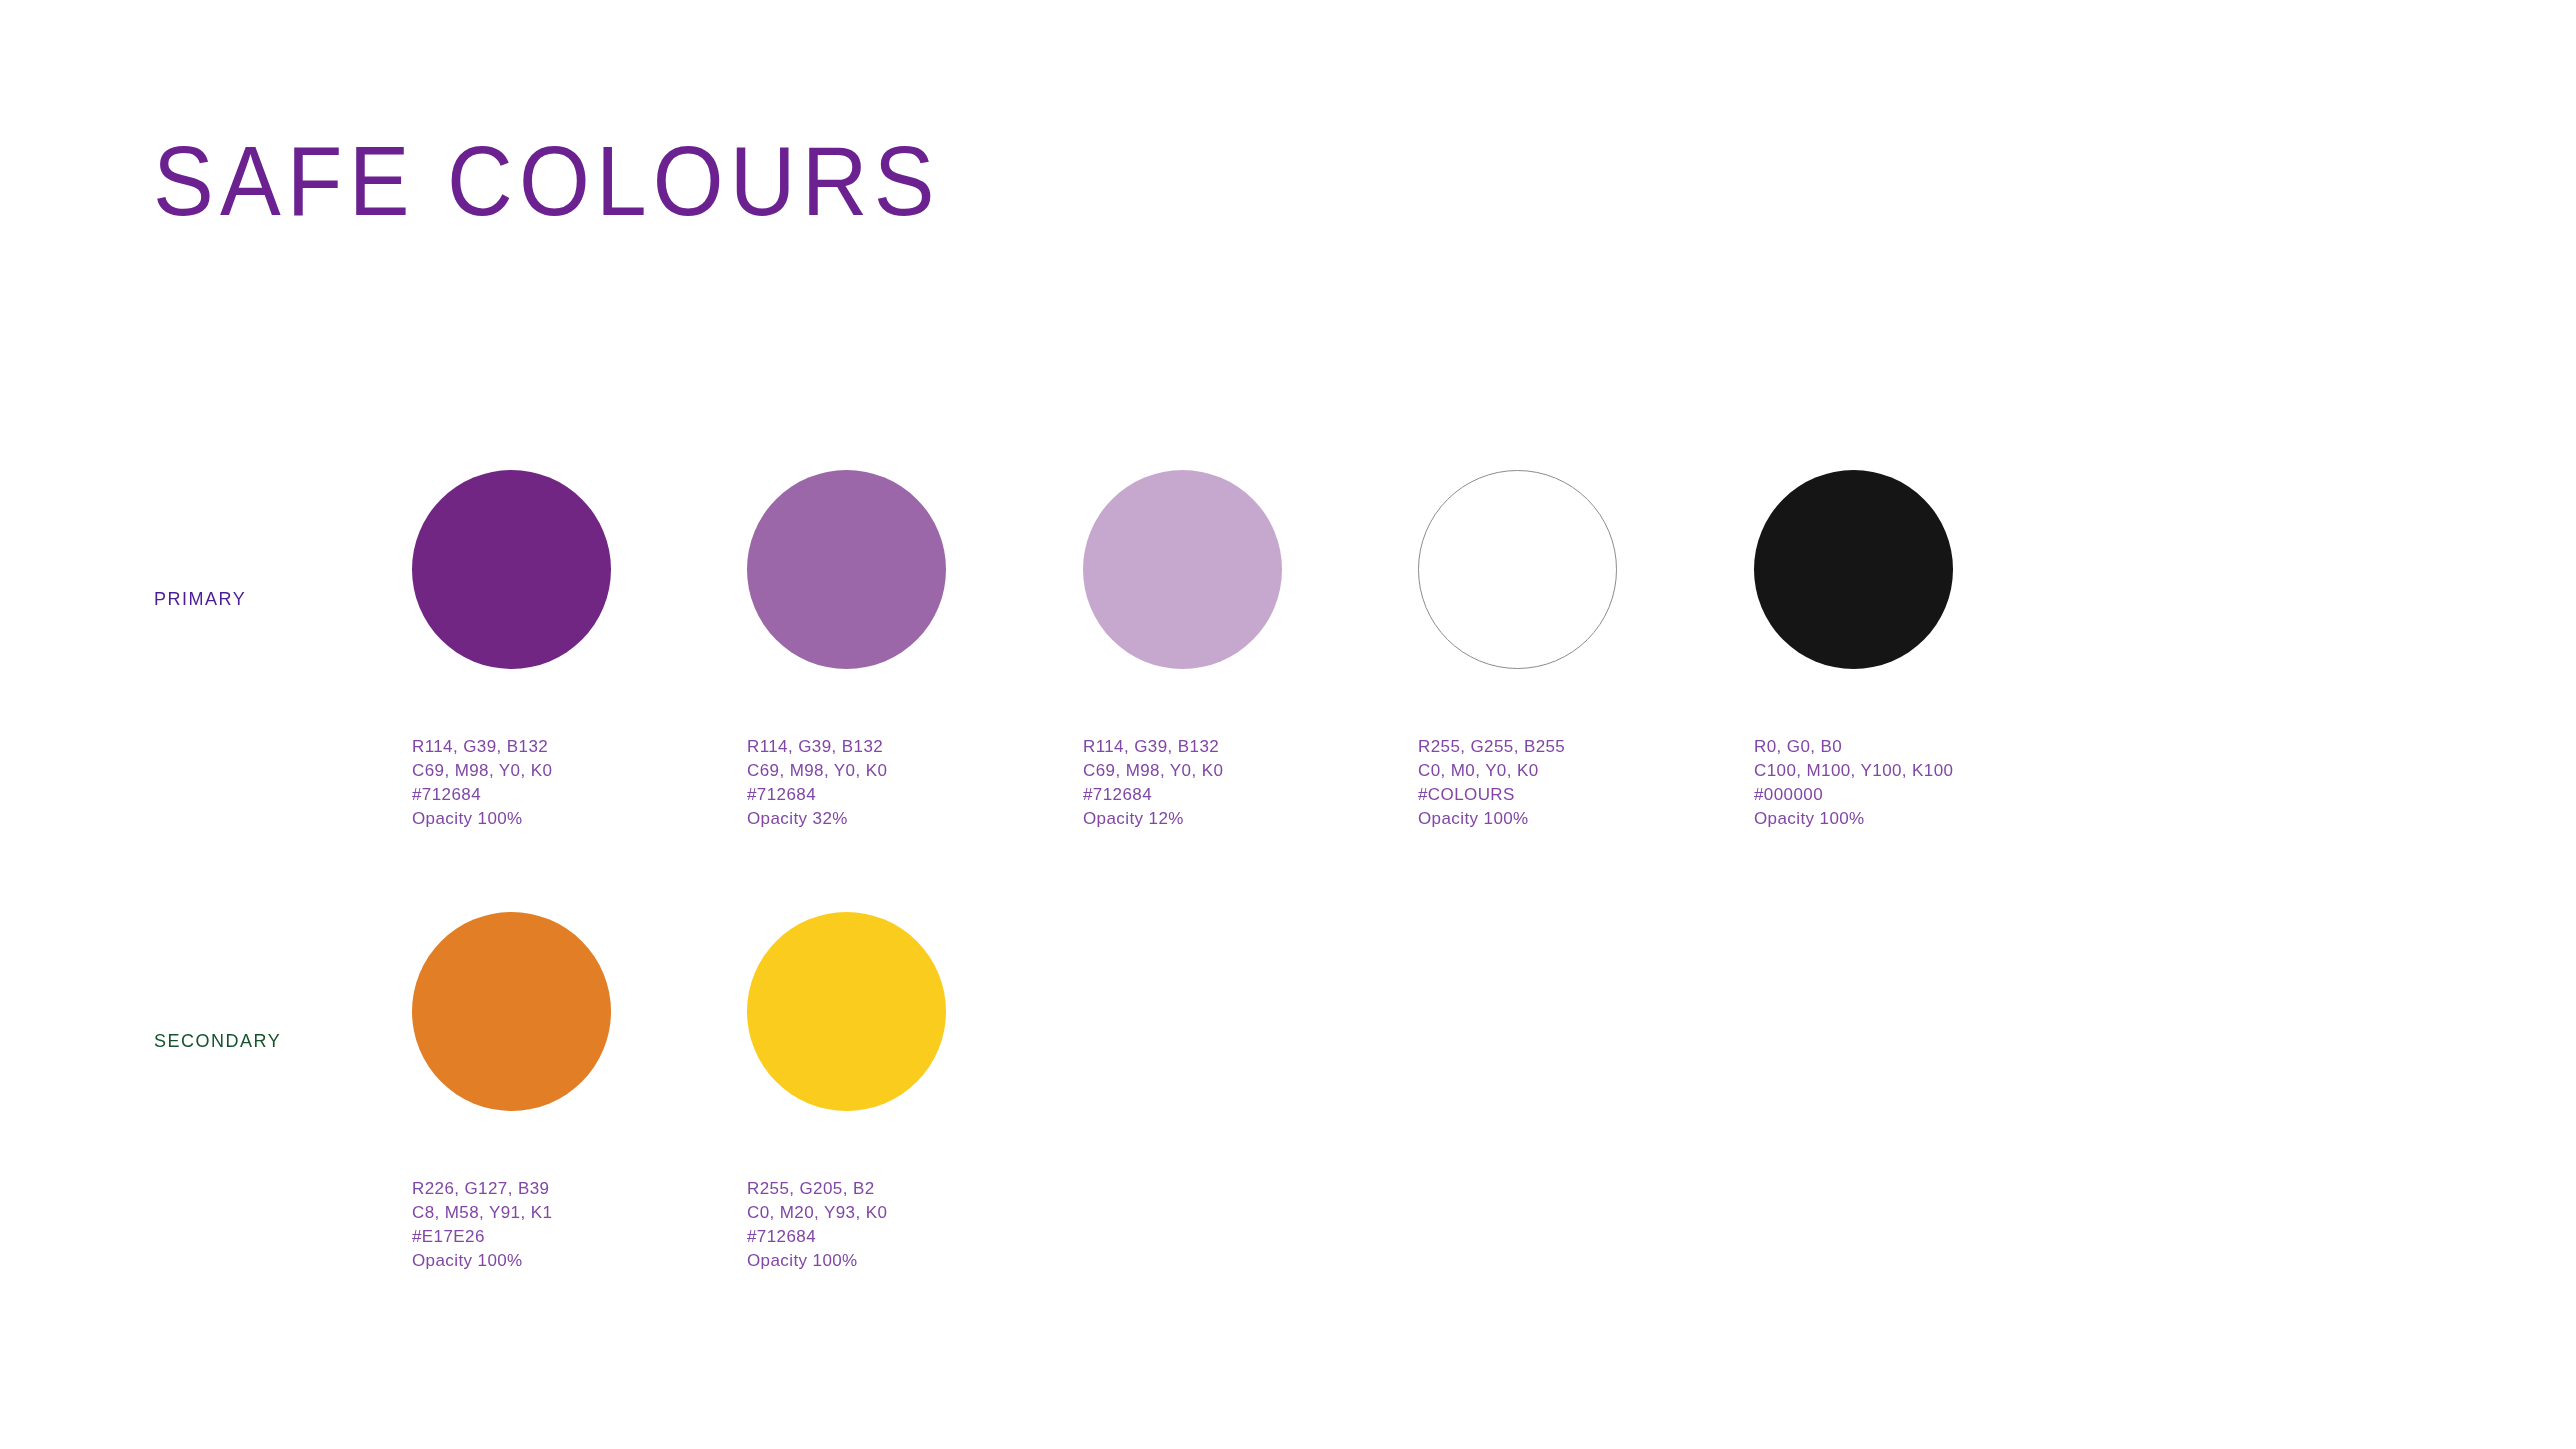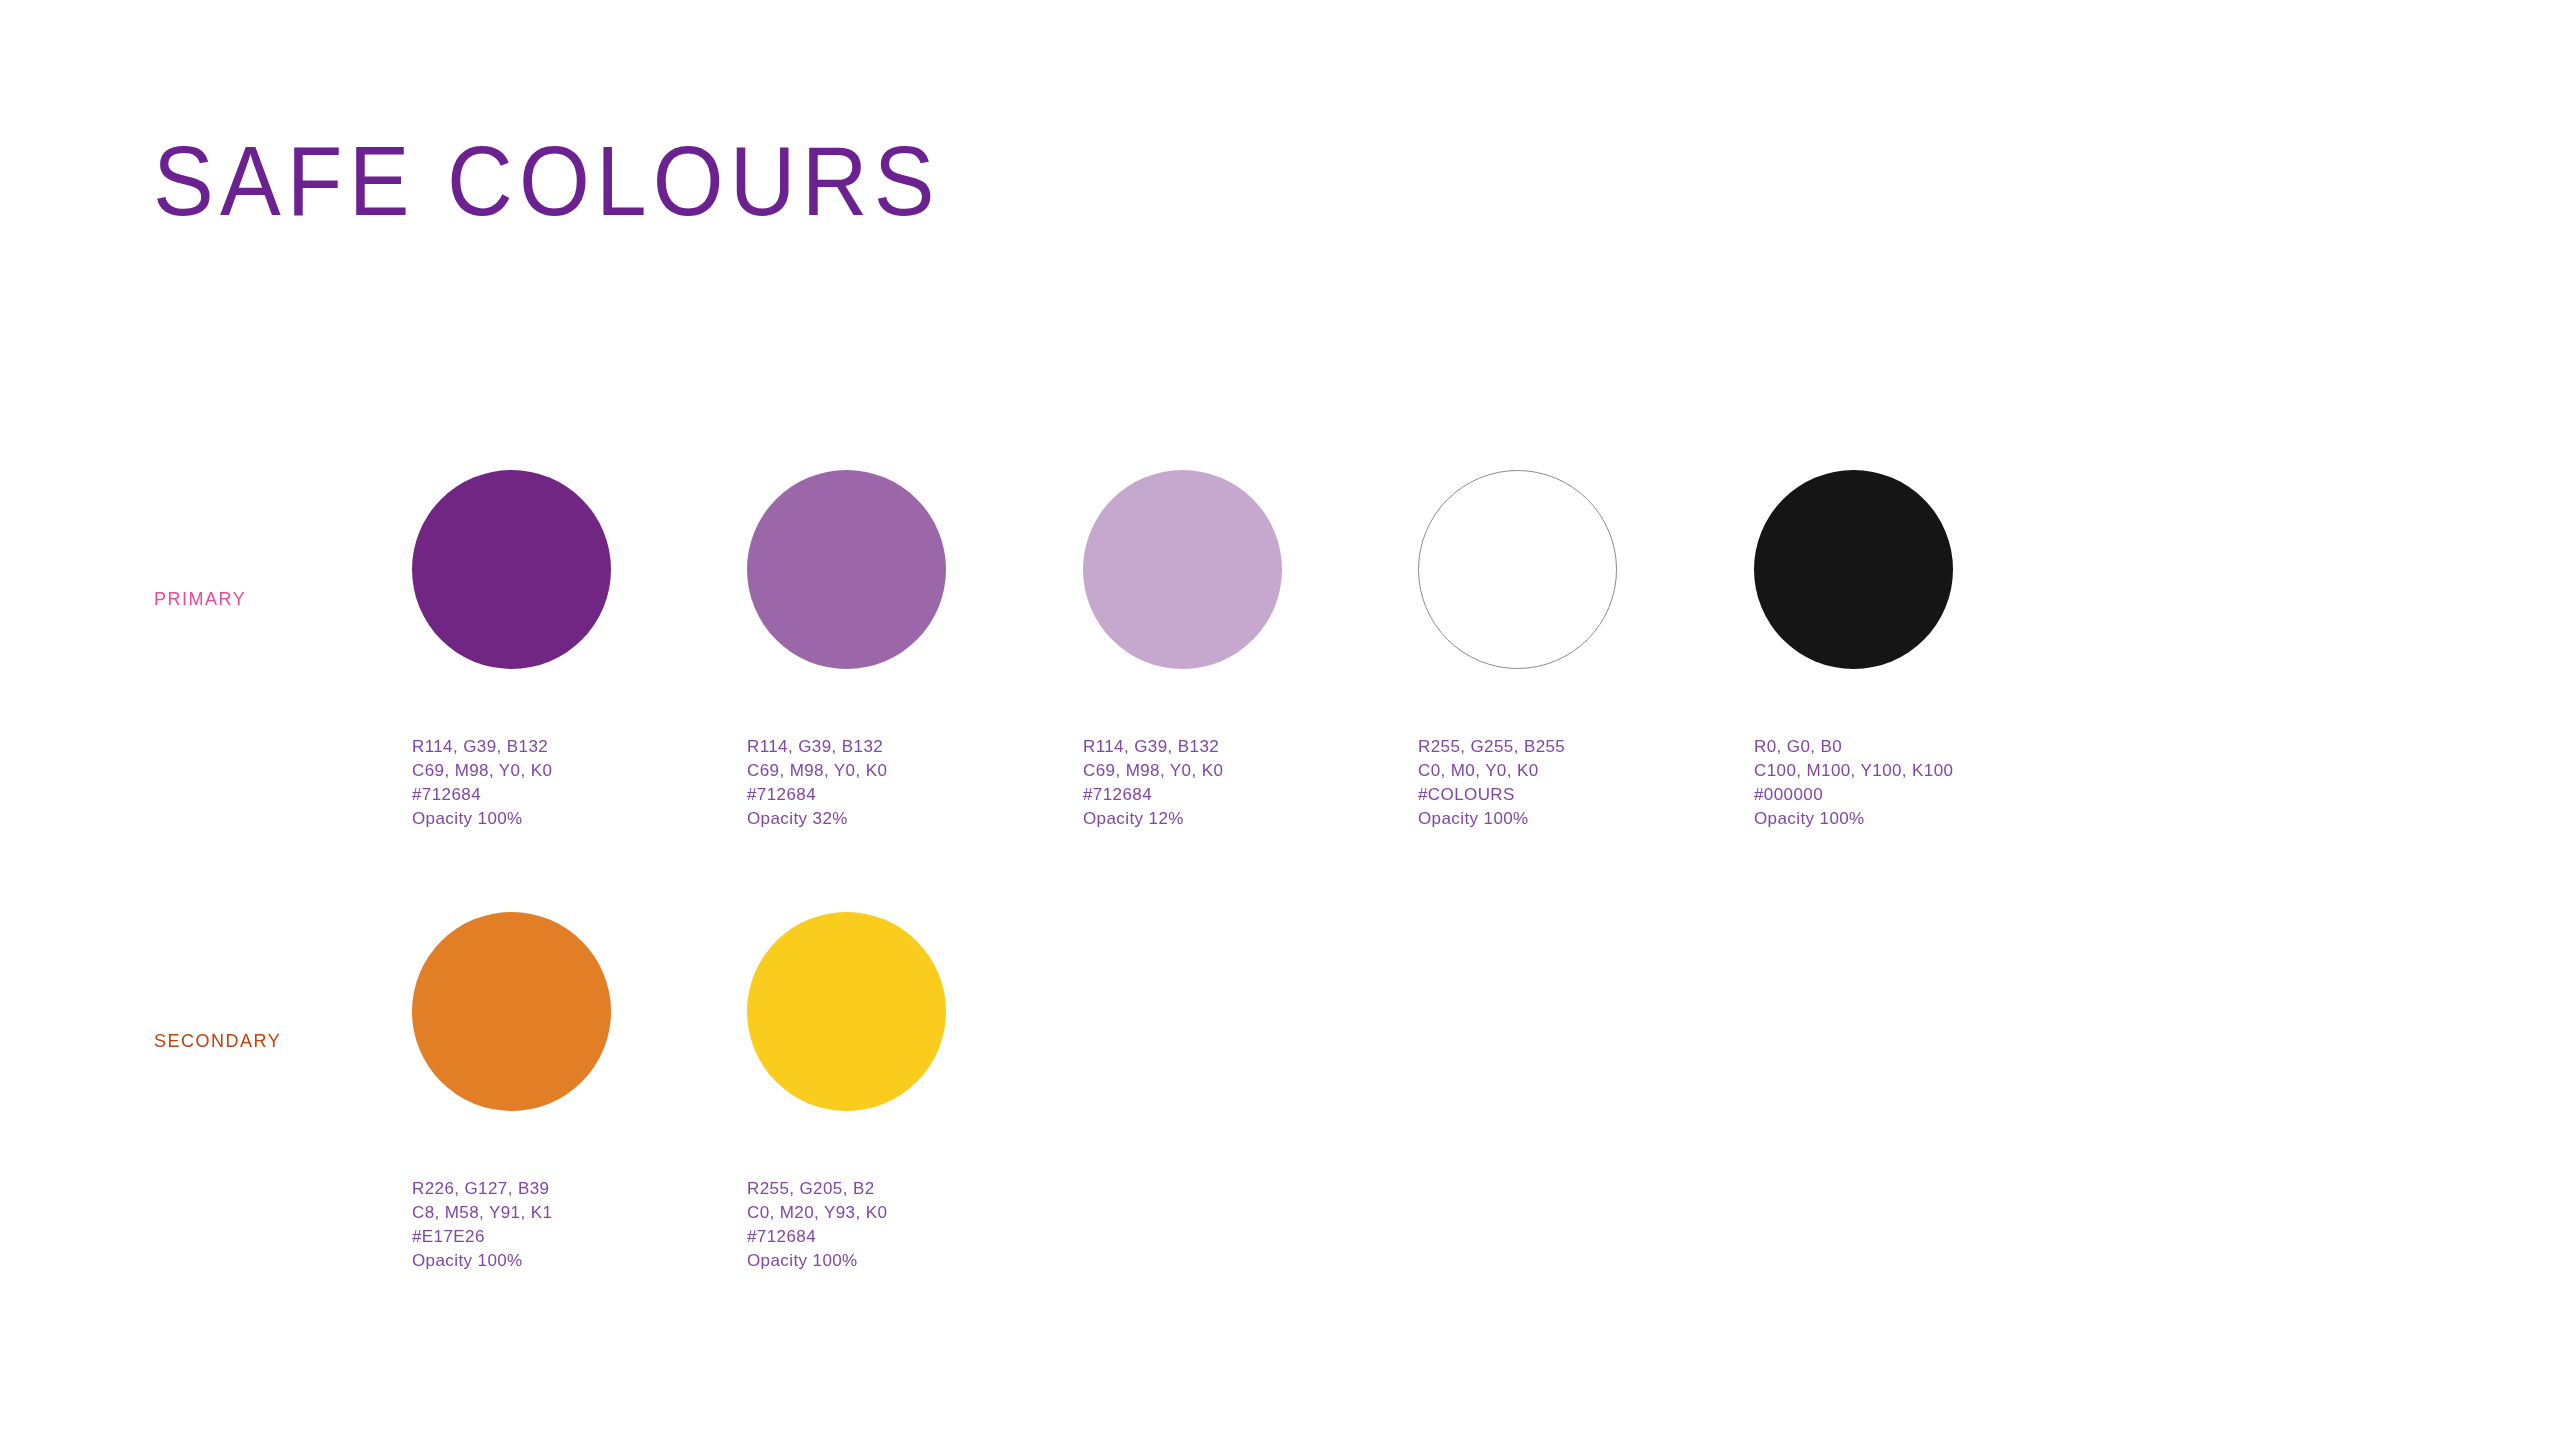--- a/index.html
+++ b/index.html
@@ -118,21 +118,21 @@
 </style>
 </head>
 <body>
 
 <div class="page">
 
   <h1 class="page-title" style="color: rgb(107, 33, 144);">SAFE COLOURS</h1>
 
 
   <section class="row row-primary">
-    <div class="row-label" style="color: #ec4899;">PRIMARY</div>
+    <div class="row-label" style="color: #4c1d95;">PRIMARY</div>
 
     <div class="swatches">
 
       <div class="swatch col0">
         <span class="dot" style="background: rgb(113, 38, 132); opacity: 1;"></span>
         <div class="swatch-info">
           <div>R114, G39, B132</div>
           <div>C69, M98, Y0, K0</div>
           <div>#712684</div>
           <div>Opacity 100%</div>
@@ -176,21 +176,21 @@
           <div>C100, M100, Y100, K100</div>
           <div>#000000</div>
           <div>Opacity 100%</div>
         </div>
       </div>
 
     </div>
   </section>
 
   <section class="row row-secondary">
-    <div class="row-label" style="color: #c2410c;">SECONDARY</div>
+    <div class="row-label" style="color: #14532d;">SECONDARY</div>
 
     <div class="swatches">
 
       <div class="swatch col0">
         <span class="dot" style="background: rgb(225, 126, 38); opacity: 1;"></span>
         <div class="swatch-info">
           <div>R226, G127, B39</div>
           <div>C8, M58, Y91, K1</div>
           <div>#E17E26</div>
           <div>Opacity 100%</div>

